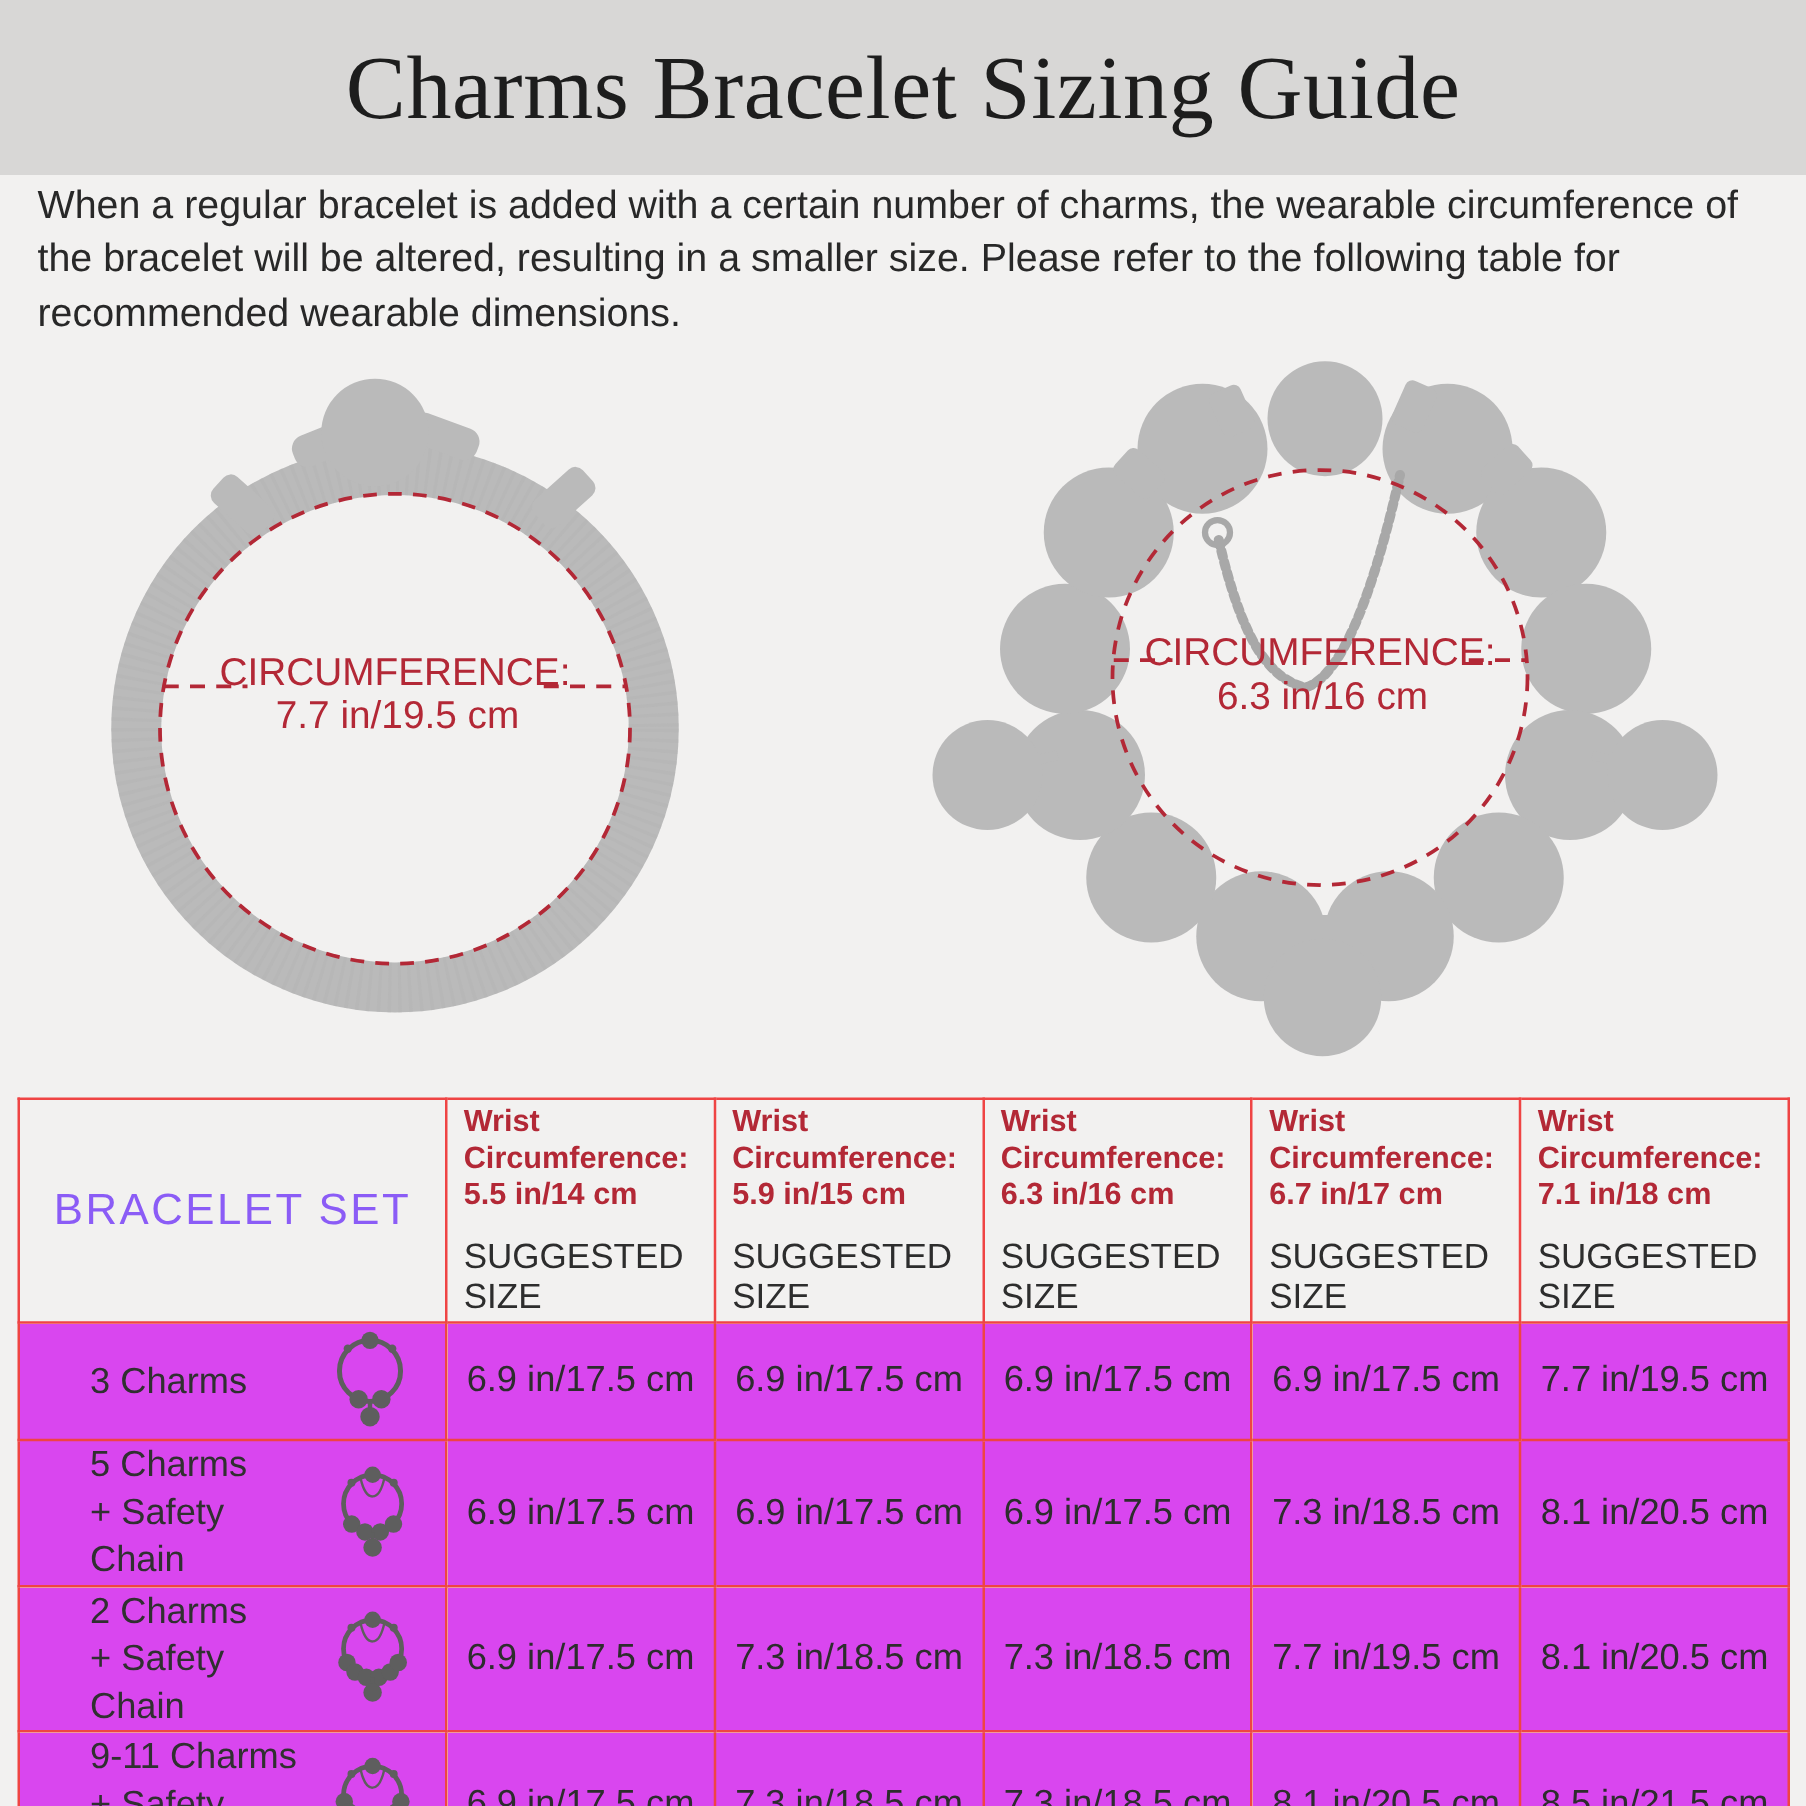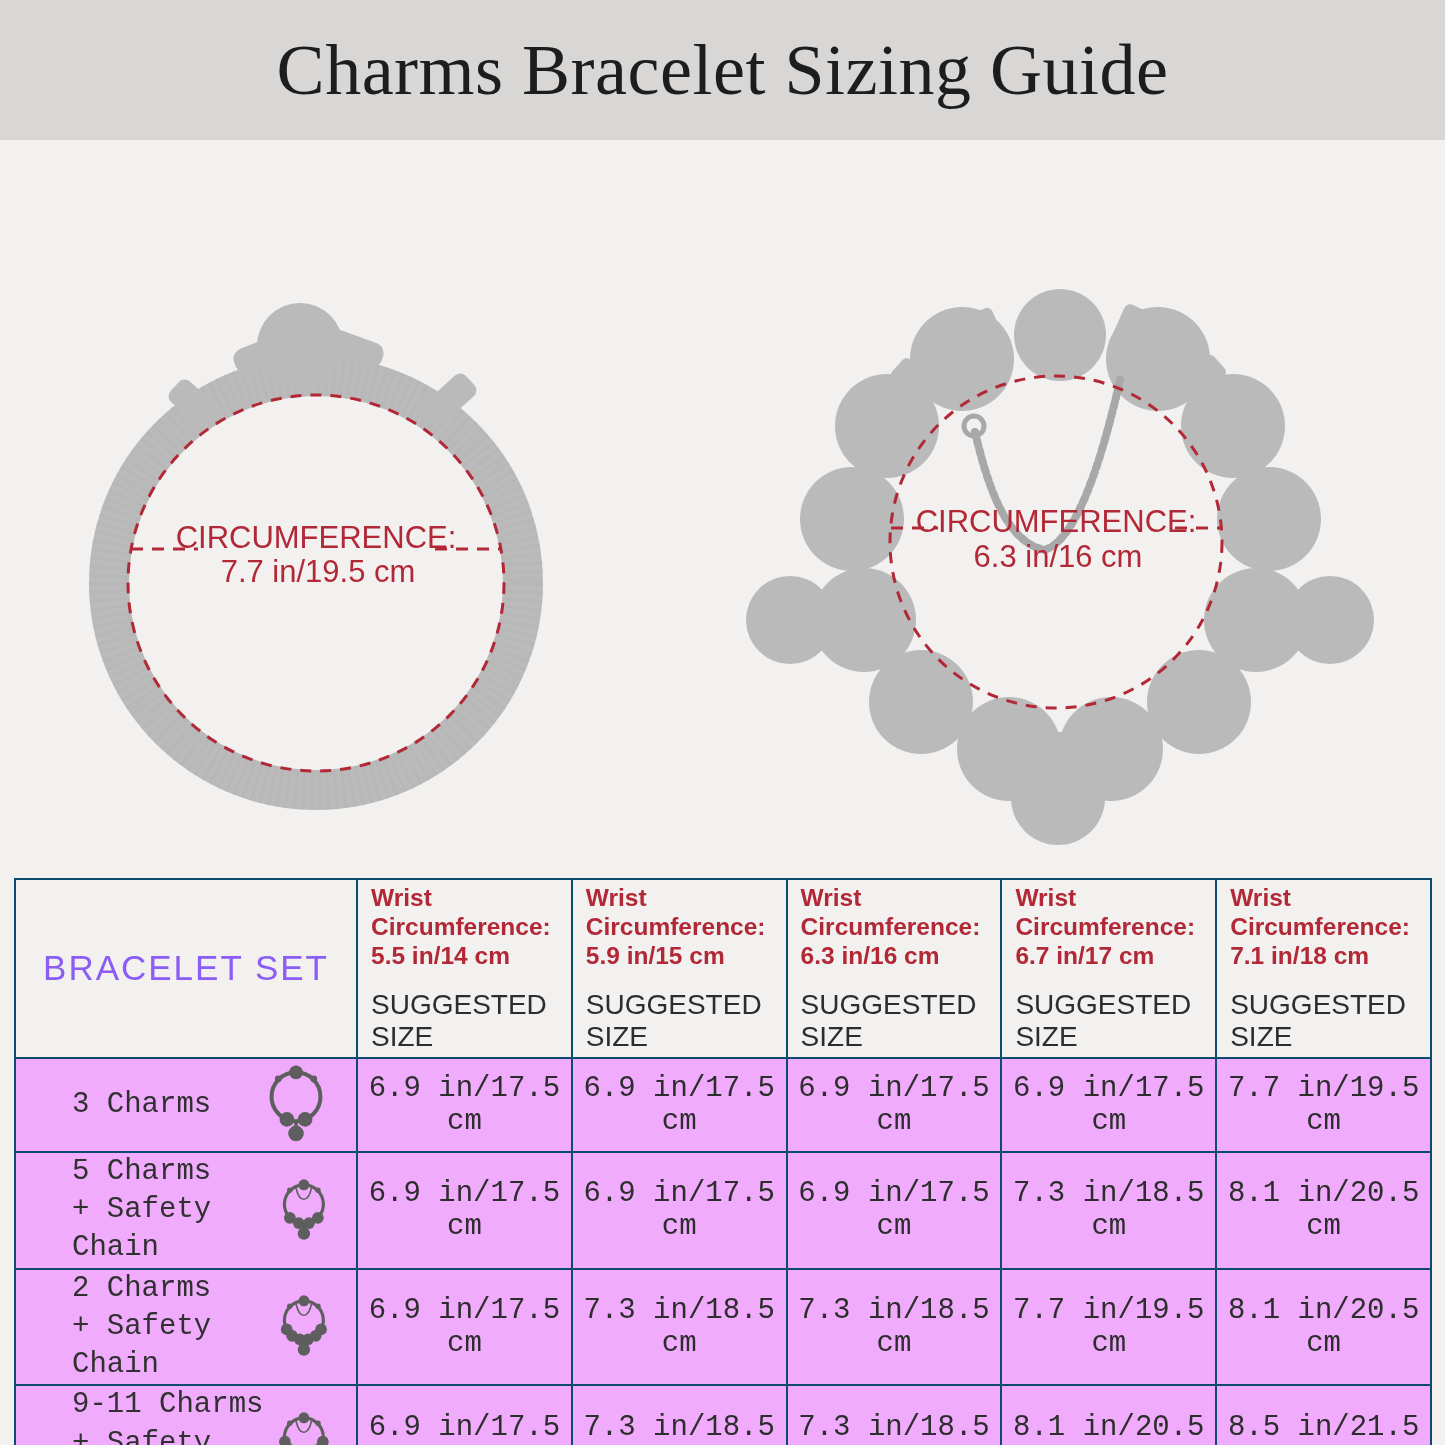--- a/index.html
+++ b/index.html
@@ -19,41 +19,42 @@
     position:absolute;top:142px;left:30px;width:1392px;margin:0;
     font-size:31.5px;line-height:1.38;color:#282828;
   }
   .diagrams{position:absolute;top:280px;left:0;width:1445px;height:598px;}
   .diagrams text{font-family:"Liberation Sans",sans-serif;}
 
   table.sizing{
     position:absolute;top:878px;left:14px;width:1418px;
     border-collapse:collapse;table-layout:fixed;
   }
-  table.sizing th, table.sizing td{border:2px solid #0c4a6e;overflow:hidden;}
+  table.sizing th, table.sizing td{border:2px solid #ef4444;overflow:hidden;}
   thead th{height:103px;vertical-align:middle;background:#f2f1f0;}
   th.set-col{font-size:35px;font-weight:400;letter-spacing:2px;color:#8b5cf6;text-align:center;}
   th.size-col{text-align:left;padding:4px 6px 4px 13px;font-weight:400;}
   .hdr-red{color:#b32836;font-size:24.5px;line-height:1.18;font-weight:700;}
   .hdr-black{color:#2d2d2d;font-size:28px;margin-top:18px;font-weight:400;}
-  tbody td{height:90px;background:#f0abfc;font-family:Liberation Mono, monospace;}
+  tbody td{height:90px;background:#d946ef;}
   td.label-cell{padding:0 20px 0 56px;}
   .label-wrap{display:flex;align-items:center;justify-content:space-between;gap:6px;}
   .label-lines{font-size:29px;color:#303030;line-height:1.32;}
   td.size-cell{text-align:center;font-size:29px;color:#2d2d2d;}
 </style>
 </head>
 <body>
 
 <div class="page">
 
   <header class="masthead">
     <h1>Charms Bracelet Sizing Guide</h1>
   </header>
 
+  <p class="intro">When a regular bracelet is added with a certain number of charms, the wearable circumference of the bracelet will be altered, resulting in a smaller size. Please refer to the following table for recommended wearable dimensions.</p>
 
   <div class="diagrams">
     <svg width="1445" height="598" viewBox="0 0 1445 598">
 
       <g>
         <circle cx="316" cy="303" r="207" fill="none" stroke="#bababa" stroke-width="40"></circle>
         <circle cx="316" cy="303" r="207" fill="none" stroke="#b2b2b2" stroke-width="40" stroke-dasharray="2.5 5.5" opacity="0.35"></circle>
         <g fill="#bababa">
           <rect x="233" y="61" width="58" height="26" rx="11" transform="rotate(-22 262 74)"></rect>
           <rect x="326" y="56" width="58" height="26" rx="11" transform="rotate(20 355 69)"></rect>

